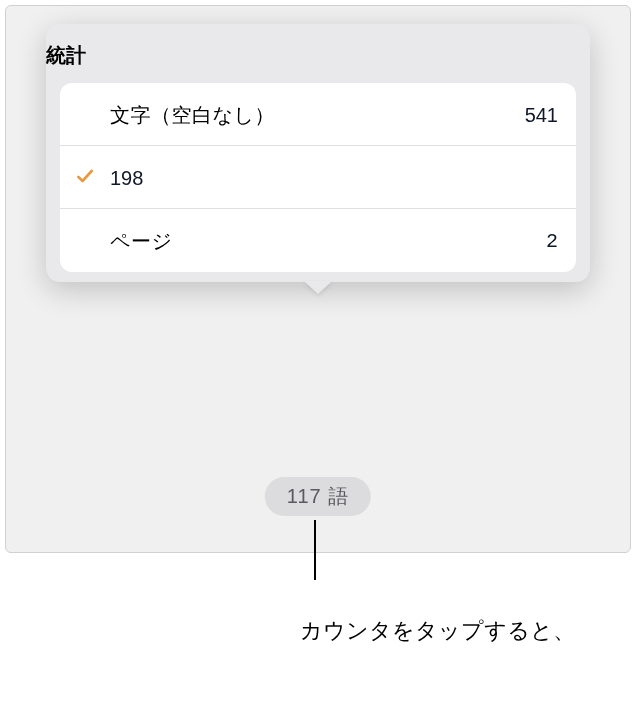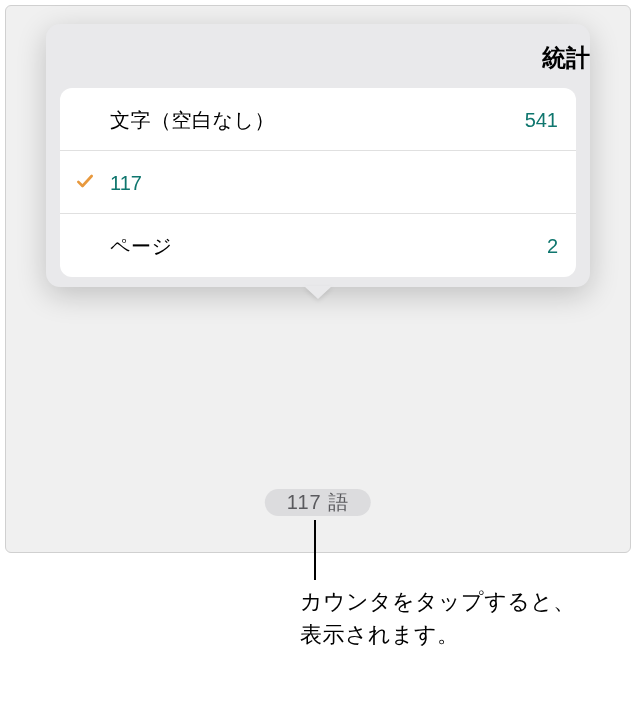--- a/index.html
+++ b/index.html
@@ -28,99 +28,100 @@
       position: absolute;
       top: 18px;
       left: 40px;
       right: 40px;
       background: #e9e9eb;
       border-radius: 14px;
       box-shadow: 0 8px 30px rgba(0,0,0,0.2);
       padding-bottom: 10px;
     }
     .popover-title {
-      text-align: right;
-      font-size: 24px;
+      text-align: left;
+      font-size: 20px;
       font-weight: 600;
       color: #000;
       padding: 18px 0 14px 0;
     }
     .stats-list {
       background: #ffffff;
       margin: 0 14px;
       border-radius: 12px;
       overflow: hidden;
     }
     .stats-row {
       display: flex;
       align-items: center;
       height: 63px;
       padding: 2px 18px 0 0;
       border-bottom: 1px solid #e0e0e0;
     }
     .stats-row:last-child {
       border-bottom: none;
+      font-family: Liberation Mono, monospace;
     }
     .check-cell {
       width: 50px;
       display: flex;
       align-items: center;
       justify-content: center;
       flex-shrink: 0;
     }
     .check-icon svg {
       width: 20px;
       height: 20px;
     }
     .stats-label {
       flex: 1;
       font-size: 20px;
       color: #000;
       letter-spacing: 0.5px;
     }
     .stats-value {
       font-size: 20px;
-      color: #0f766e;
+      color: #0f172a;
     }
     .popover-arrow {
       position: absolute;
       bottom: -12px;
       left: 50%;
       transform: translateX(-50%);
       width: 0;
       height: 0;
       border-left: 14px solid transparent;
       border-right: 14px solid transparent;
       border-top: 13px solid #e9e9eb;
       filter: drop-shadow(0 2px 2px rgba(0,0,0,0.1));
     }
     .counter-pill {
       position: absolute;
       bottom: 36px;
       left: 50%;
       transform: translateX(-50%);
       background: #dcdcde;
       border-radius: 20px;
-      padding: 0 22px;
+      padding: 6px 22px;
       font-size: 20px;
       color: #5a5a5e;
       letter-spacing: 1px;
     }
     .callout-line {
       position: absolute;
       left: 314px;
       top: 520px;
       width: 2px;
       height: 60px;
       background: #000;
     }
     .callout-text {
       position: absolute;
       left: 300px;
-      top: 585px;
+      top: 614px;
       font-size: 22px;
       color: #000;
       line-height: 1.5;
       letter-spacing: 0.5px;
     }
   </style>
 </head>
 <body>
 
 <div class="container">
@@ -138,21 +139,21 @@
 
 
       <div class="stats-row">
         <div class="check-cell">
           <span class="check-icon">
             <svg viewBox="0 0 24 24" fill="none" stroke="#e8993e" stroke-width="3.2" stroke-linecap="round" stroke-linejoin="round">
               <polyline points="4,13 9,18 20,6"></polyline>
             </svg>
           </span>
         </div>
-        <div class="stats-value">117</div>
+        <div class="stats-value">198</div>
       </div>
 
 
       <div class="stats-row">
         <div class="check-cell"></div>
         <div class="stats-label">ページ</div>
         <div class="stats-value">2</div>
       </div>
 
     </div>
@@ -160,14 +161,13 @@
     <div class="popover-arrow"></div>
   </div>
 
   <div class="counter-pill">117 語</div>
 
 </div>
 
 <div class="callout-line"></div>
 <div class="callout-text">
   <div>カウンタをタップすると、</div>
-  <div>表示されます。</div>
 </div>
 
 </body></html>

